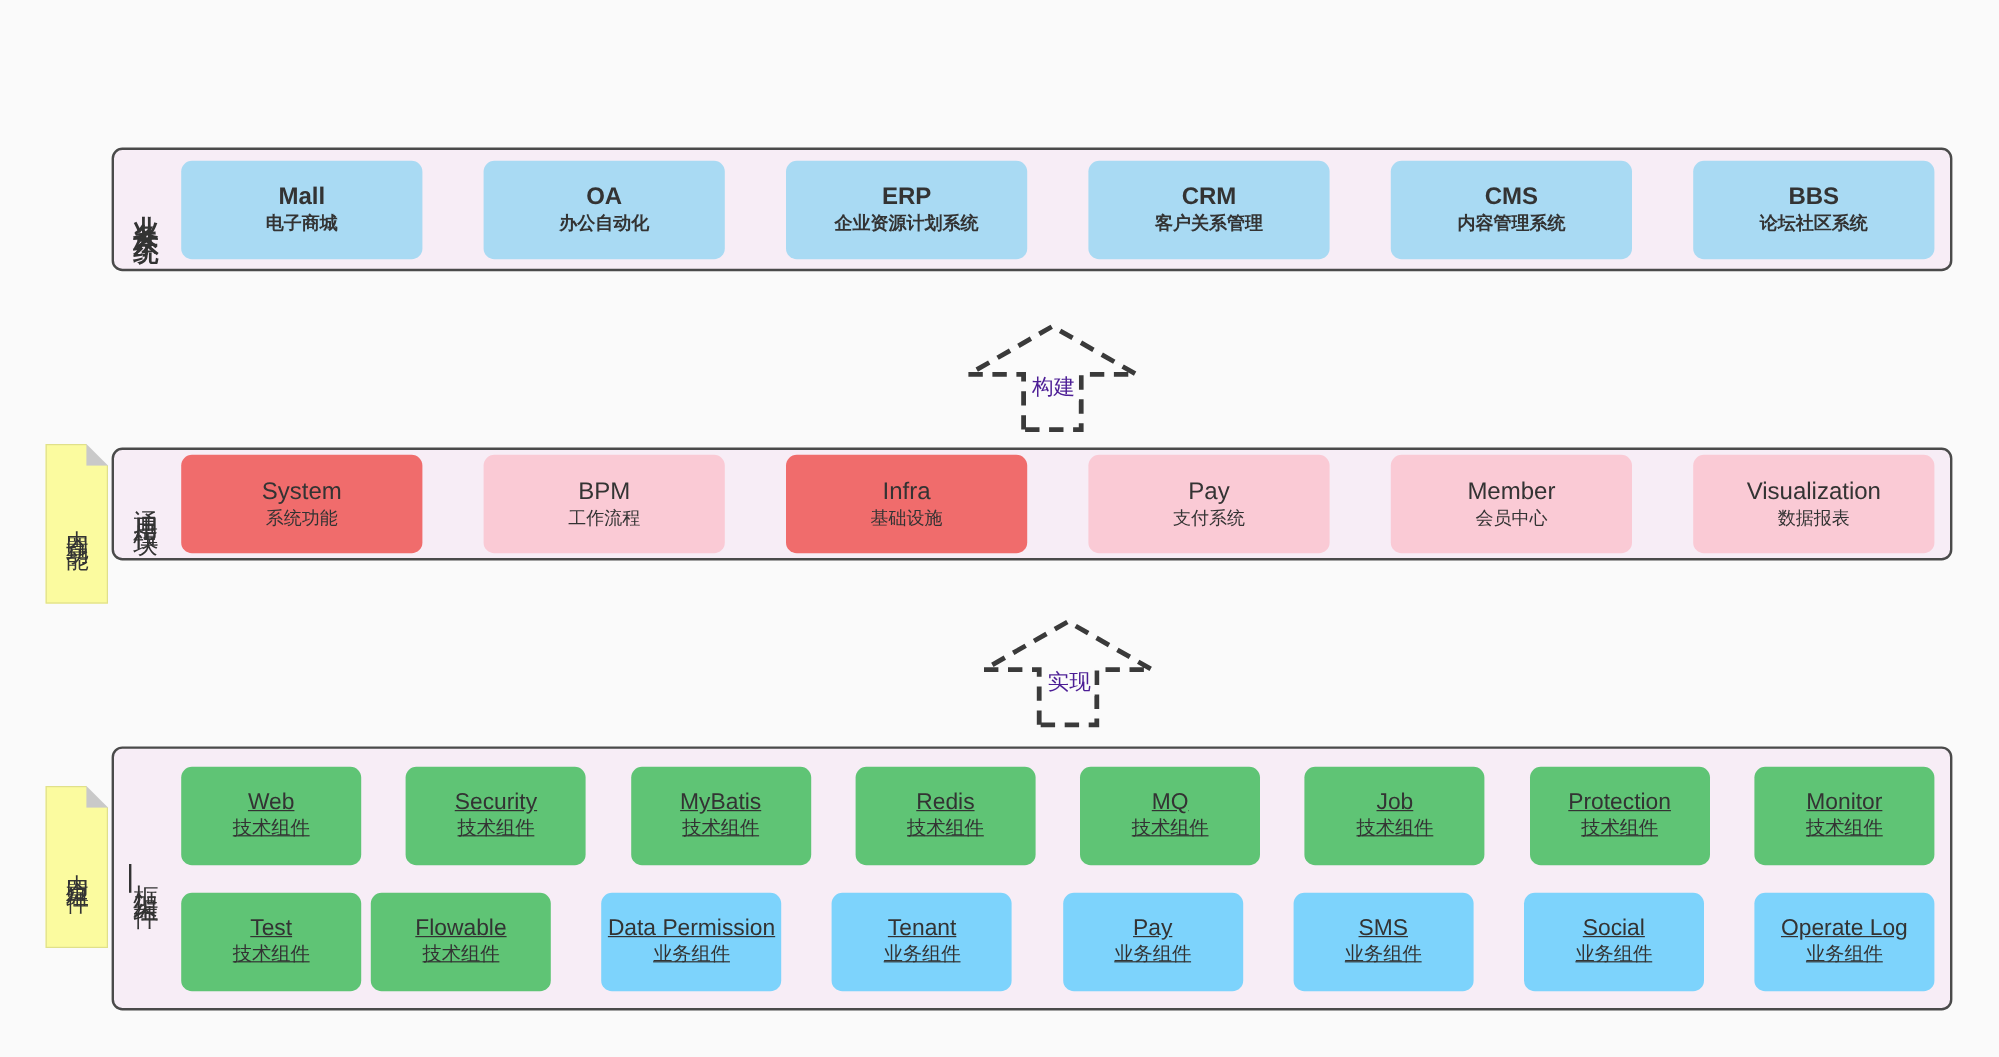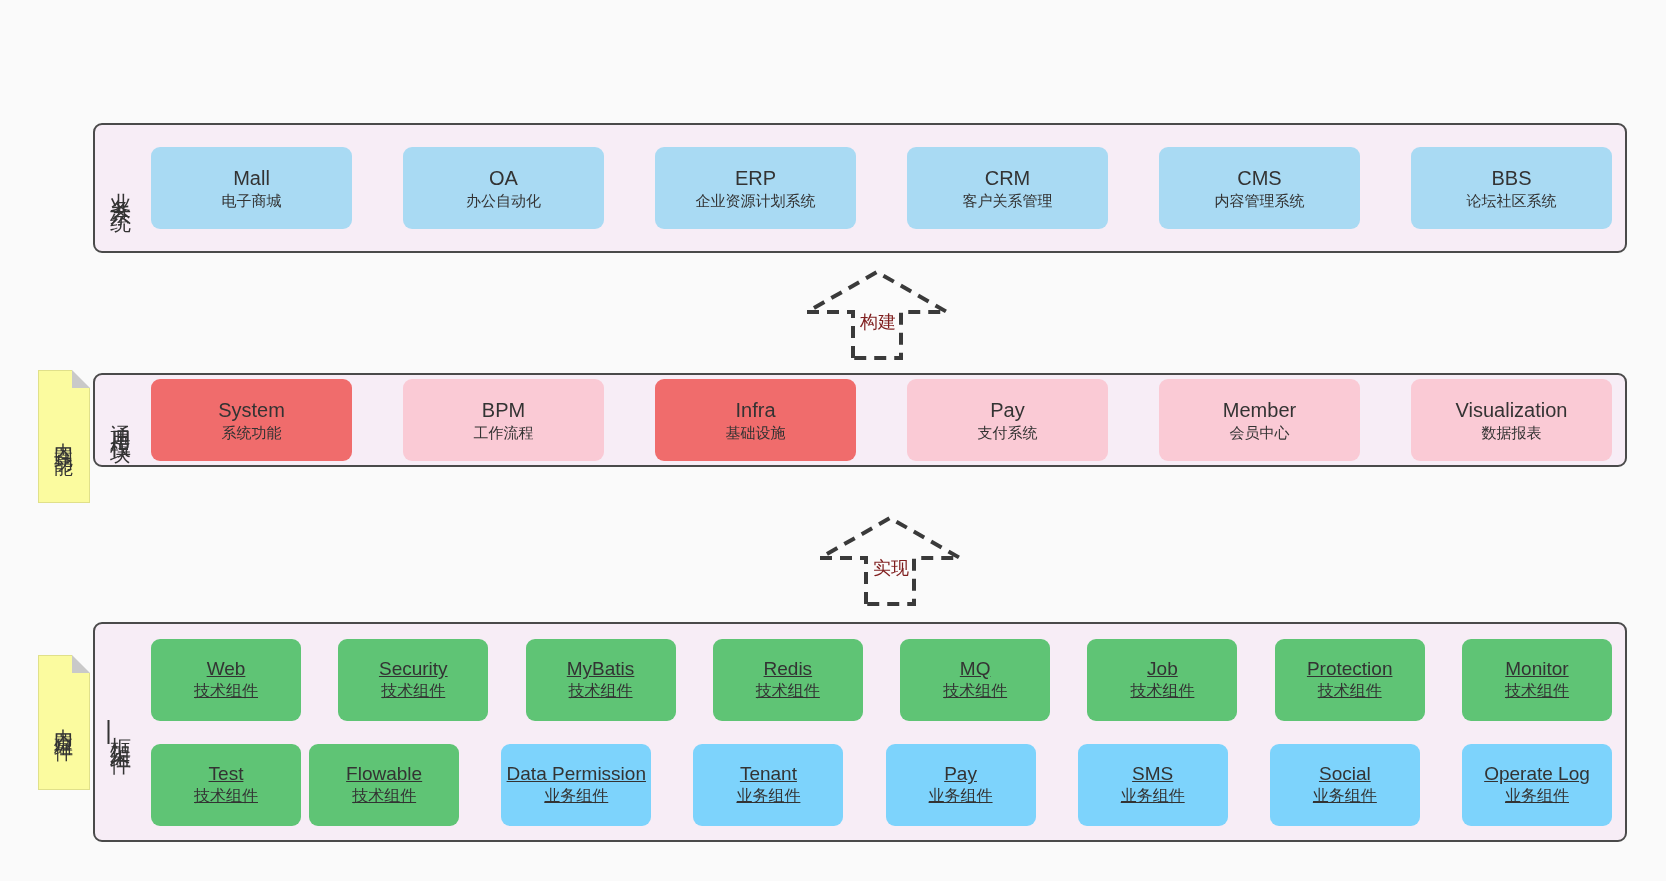--- a/index.html
+++ b/index.html
@@ -7,21 +7,21 @@
     width:1666px;height:881px;position:relative;overflow:hidden;
     background:#fafafa;
     font-family:"Liberation Sans","DejaVu Sans",sans-serif;
     color:#333;
   }
   .band{
     position:absolute;left:93px;width:1534px;
     background:#f7edf6;border:2px solid #4a4a4a;border-radius:9px;
     box-sizing:border-box;display:flex;
   }
-  .band-business{top:123px;height:130px;}
+  .band-business{top:123px;height:103px;font-weight:bold;}
   .band-modules{top:373px;height:94px;}
   .band-components{top:622px;height:220px;text-decoration:underline;}
   .label-col{
     width:52px;flex:0 0 52px;display:flex;align-items:center;justify-content:center;
   }
   .vtext{
     writing-mode:vertical-rl;text-orientation:upright;
     font-size:21px;letter-spacing:6px;color:#333;line-height:1;
   }
   .boxes{
@@ -62,21 +62,21 @@
   }
   .sticky .vtext{font-size:19px;letter-spacing:5px;}
   .arrow{position:absolute;width:154px;height:96px;}
   .arrow-build{left:800px;top:266px;}
   .arrow-implement{left:813px;top:512px;}
   .arrow polygon{
     fill:#fbfbfb;stroke:#3a3a3a;stroke-width:4;stroke-dasharray:12 8;
   }
   .arrow-label{
     position:absolute;transform:translate(-50%,-50%);
-    background:#fbfbfb;font-size:18px;color:#7f1d1d;padding:0 3px;white-space:nowrap;
+    background:#fbfbfb;font-size:18px;color:#4c1d95;padding:0 3px;white-space:nowrap;
   }
   .arrow-label-build{left:878px;top:322px;}
   .arrow-label-implement{left:891px;top:568px;}
 </style>
 </head>
 <body>
 
 <div class="band band-business">
   <div class="label-col">
     <span class="vtext">业务系统</span>

